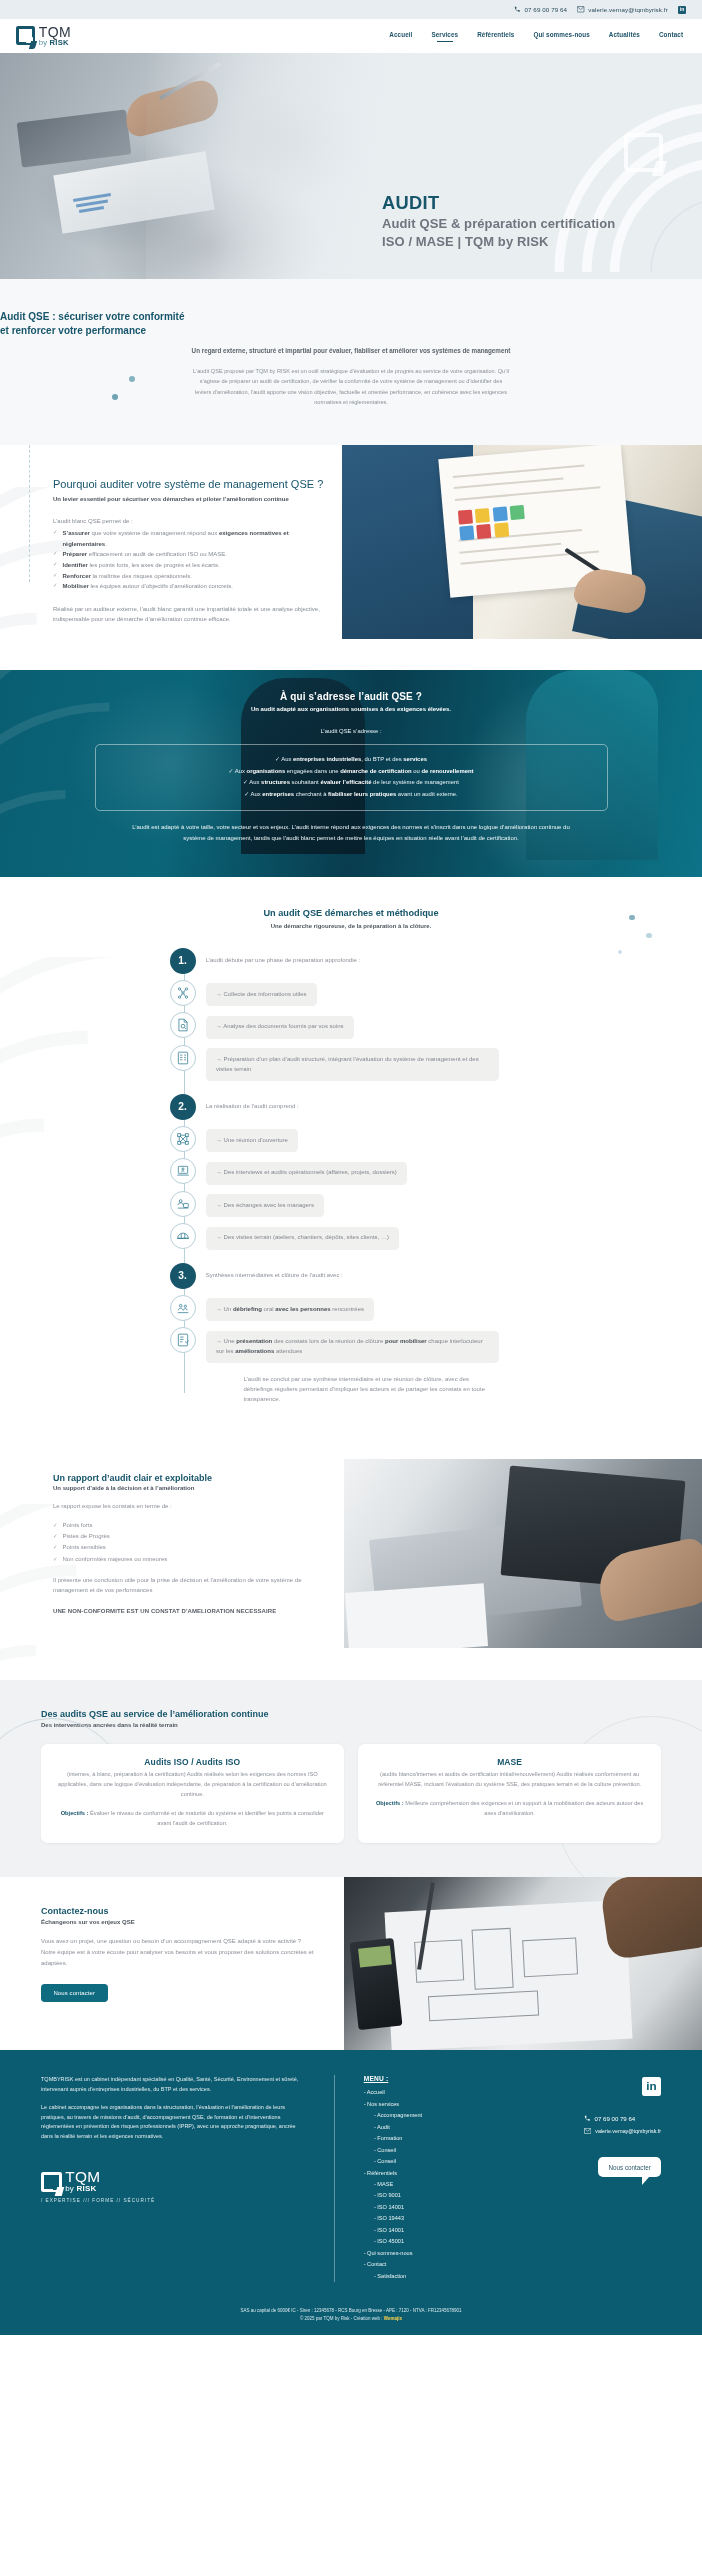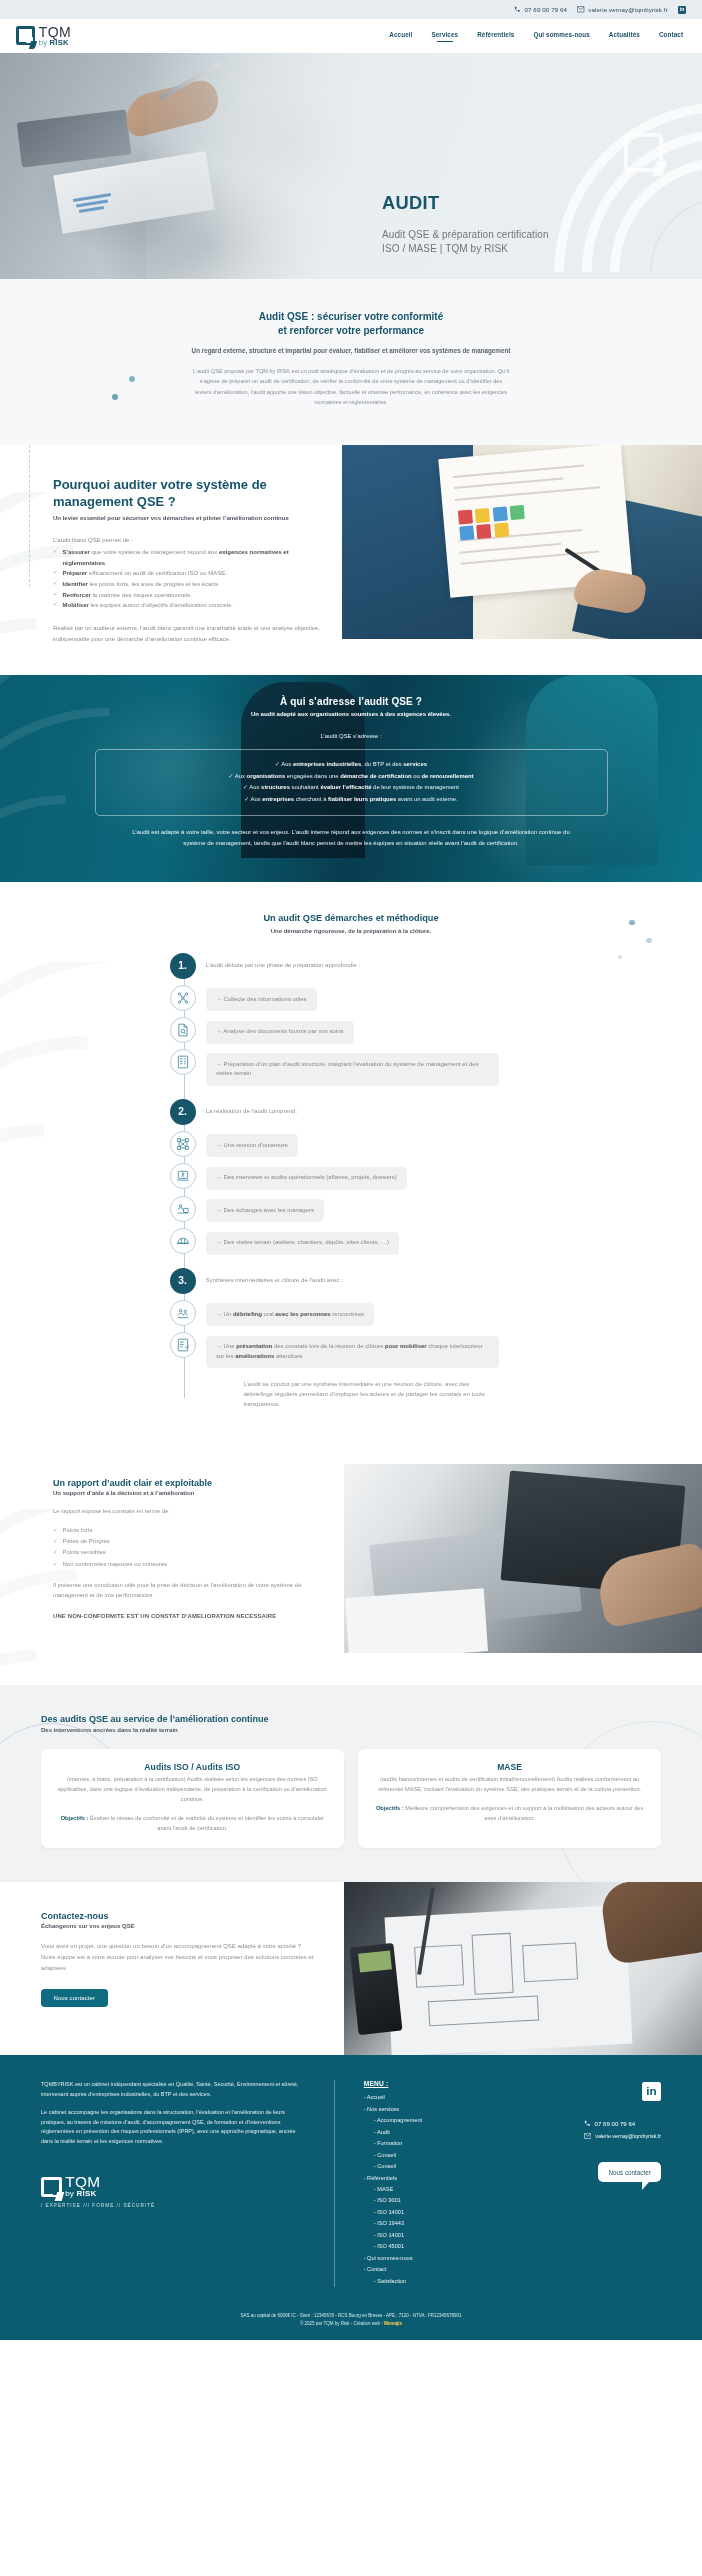--- a/index.html
+++ b/index.html
@@ -48,37 +48,37 @@
   .hero-photo .bar2{position:absolute;left:76px;top:149px;width:32px;height:2.9px;background:#5b8fc0;transform:rotate(-9deg);opacity:.85}
   .hero-photo .bar3{position:absolute;left:79px;top:155px;width:25px;height:2.9px;background:#5b8fc0;transform:rotate(-9deg);opacity:.85}
   .hero-photo .hand{position:absolute;left:124px;top:35px;width:95px;height:40px;background:linear-gradient(140deg,#c6a287,#9e7c62);border-radius:29px 17.6px 22px 13px;transform:rotate(-14deg);opacity:.95}
   .hero-photo .pen{position:absolute;left:155px;top:26px;width:70px;height:4.4px;background:linear-gradient(90deg,#8d949a,#cfd4d8);border-radius:2.2px;transform:rotate(-30deg)}
   .hero-fade{position:absolute;left:146px;top:0;right:0;bottom:0;background:linear-gradient(95deg,rgba(233,238,241,0) 0%,rgba(233,238,241,.55) 18%,rgba(233,238,241,.94) 42%,#e9eef1 62%)}
   .hero-rings{position:absolute;right:-66px;top:-22px;width:336px;height:241px;opacity:.85}
   .hero-qmark{position:absolute;right:39px;top:80px;width:39px;height:39px;border:4.4px solid rgba(255,255,255,.75);border-radius:5.1px}
   .hero-qmark::after{content:"";position:absolute;right:-5.9px;bottom:-8px;width:11px;height:14.6px;background:rgba(255,255,255,.75);transform:skewX(-16deg)}
   .hero-copy{position:absolute;left:382px;top:140px;width:293px;z-index:3}
   .hero-copy h1{font-size:18.3px;font-weight:bold;color:#17556b;letter-spacing:0.3px;line-height:1.05}
-  .hero-copy .sub{font-size:10px;font-weight:normal;color:#6e757e;line-height:1.38;margin-top:16px;letter-spacing:0.1px}
+  .hero-copy .sub{font-size:13px;font-weight:bold;color:#6e757e;line-height:1.38;margin-top:3px;letter-spacing:0.1px}
 
   
   .intro{background:#f7f8f9;padding:31px 0 38px;position:relative;overflow:hidden}
-  .intro h2{font-size:10px;font-weight:bold;color:#17556b;text-align:center;line-height:1.38}
+  .intro h2{font-size:10px;font-weight:bold;color:#17556b;line-height:1.38}
   .intro .lead{font-size:6.3px;font-weight:bold;color:#5c636c;text-align:center;line-height:1.6;margin:8px auto 0;max-width:331px}
   .intro .body{font-size:5.6px;color:#8b9098;text-align:center;line-height:1.85;margin:10.2px auto 0;max-width:320px}
   .dot-a{position:absolute;left:129px;bottom:63px;width:5.9px;height:5.9px;border-radius:50%;background:#86b2c0}
   .dot-b{position:absolute;left:112px;bottom:45px;width:5.9px;height:5.9px;border-radius:50%;background:#6fa3b4}
 
   
   .why{position:relative;background:#fff;padding:32px 0 31px;overflow:hidden}
   .why-arcs{position:absolute;left:-110px;bottom:-95px;width:315px;height:278px;opacity:.55}
   .why-dash{position:absolute;left:29px;top:0;bottom:88px;border-left:0.7px dashed #bdd3db}
   .why-inner{display:flex;gap:0;align-items:flex-start}
   .why-text{width:342px;padding:0 16px 0 53px;position:relative;z-index:2}
-  .why-text h3{font-size:13px;font-weight:bold;color:#17556b;line-height:1.28}
+  .why-text h3{font-size:11px;font-weight:normal;color:#17556b;line-height:1.28}
   .why-text .lead{font-size:6px;font-weight:bold;color:#4f5660;line-height:1.52;margin-top:3.7px}
   .why-text .p{font-size:6px;color:#868c94;line-height:1.78;margin-top:11.7px}
   .why-text ul{list-style:none;margin-top:1.5px}
   .why-text li{font-size:6px;color:#868c94;line-height:1.78;padding-left:9.5px;position:relative}
   .why-text li::before{content:"\2713";position:absolute;left:0;color:#9aa0a7;font-size:5.4px}
   .why-text li b{color:#4a5058;font-weight:bold}
   .why-text .p2{font-size:6px;color:#868c94;line-height:1.78;margin-top:11.7px}
   .why-photo{width:360px;height:219px;position:relative;overflow:hidden;background:#cfd5d8;margin-top:-57px}
   .why-photo .bgp{position:absolute;inset:0;background:
       linear-gradient(120deg,#3d6b8e 0%,#4b7a9b 16%,#e8e2d6 30%,#f2efe7 55%,#dcd6c8 78%,#b9b2a4 100%);}

